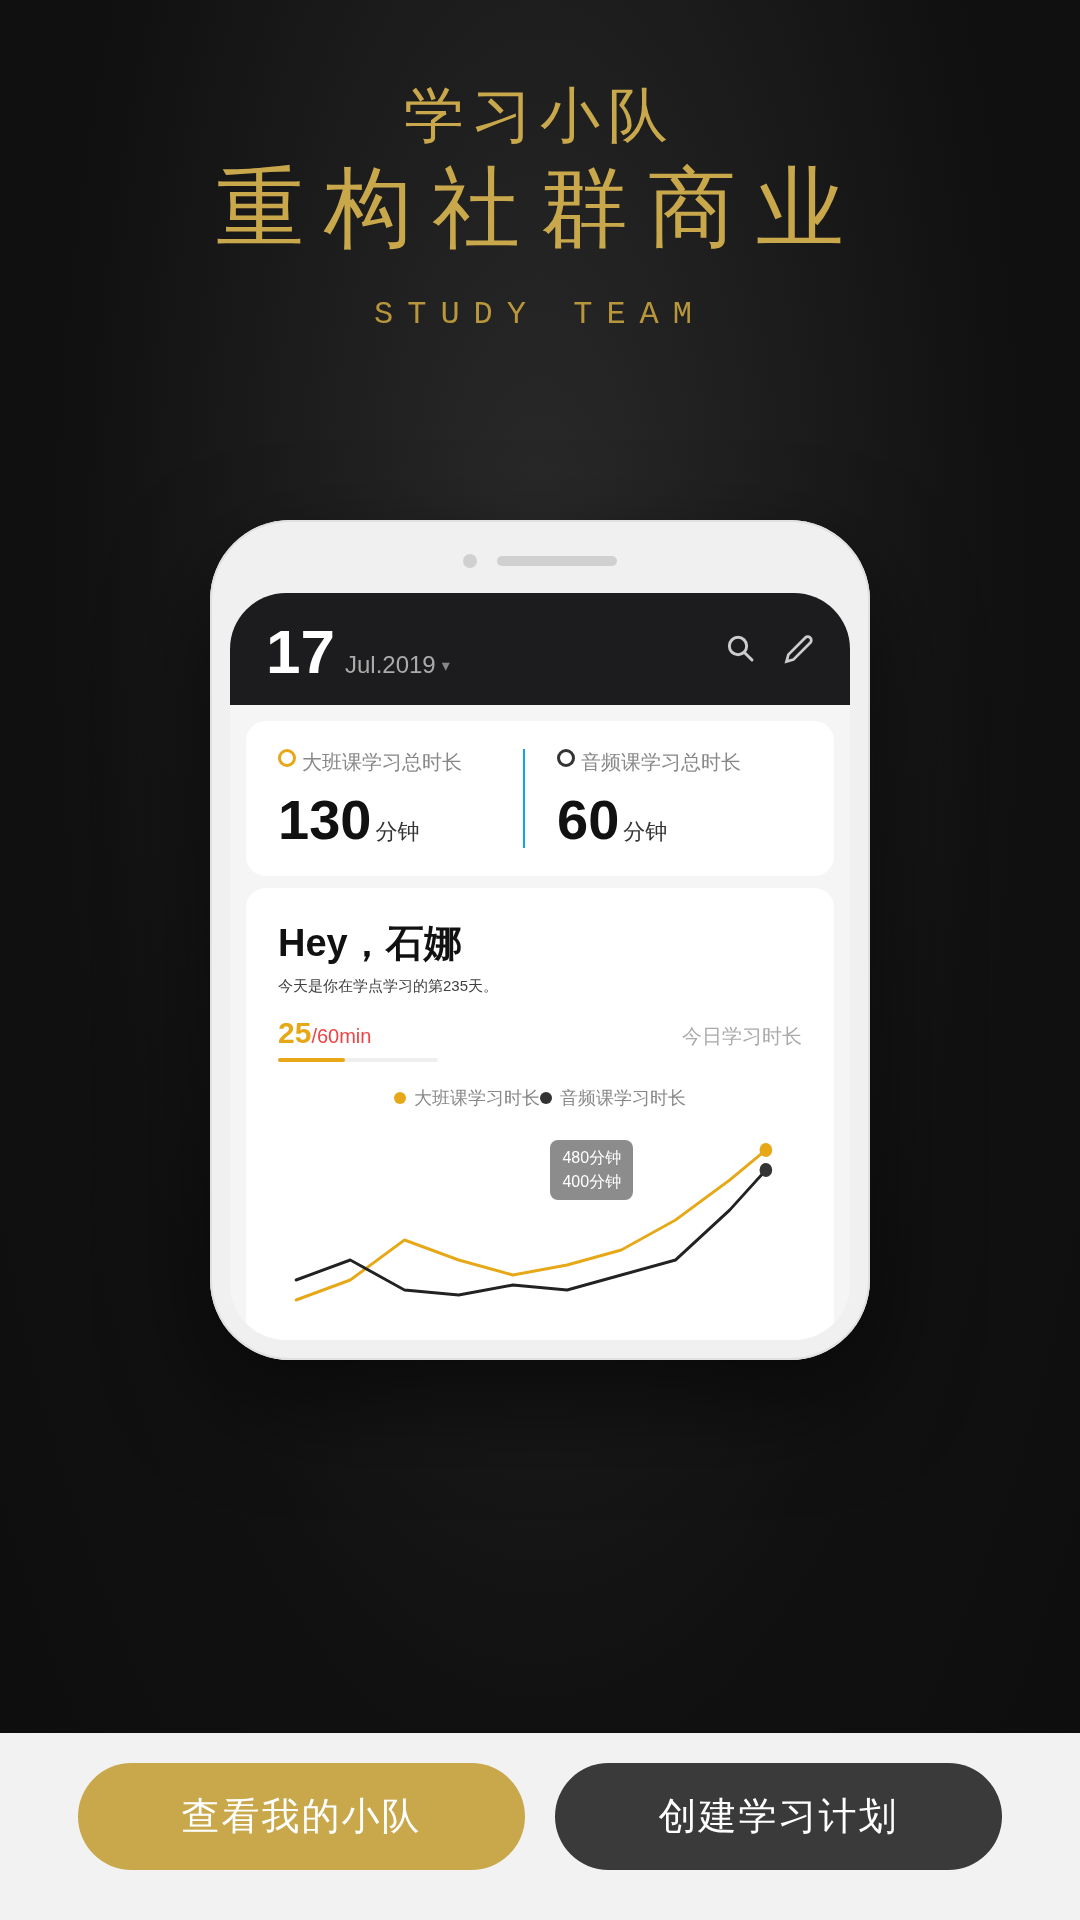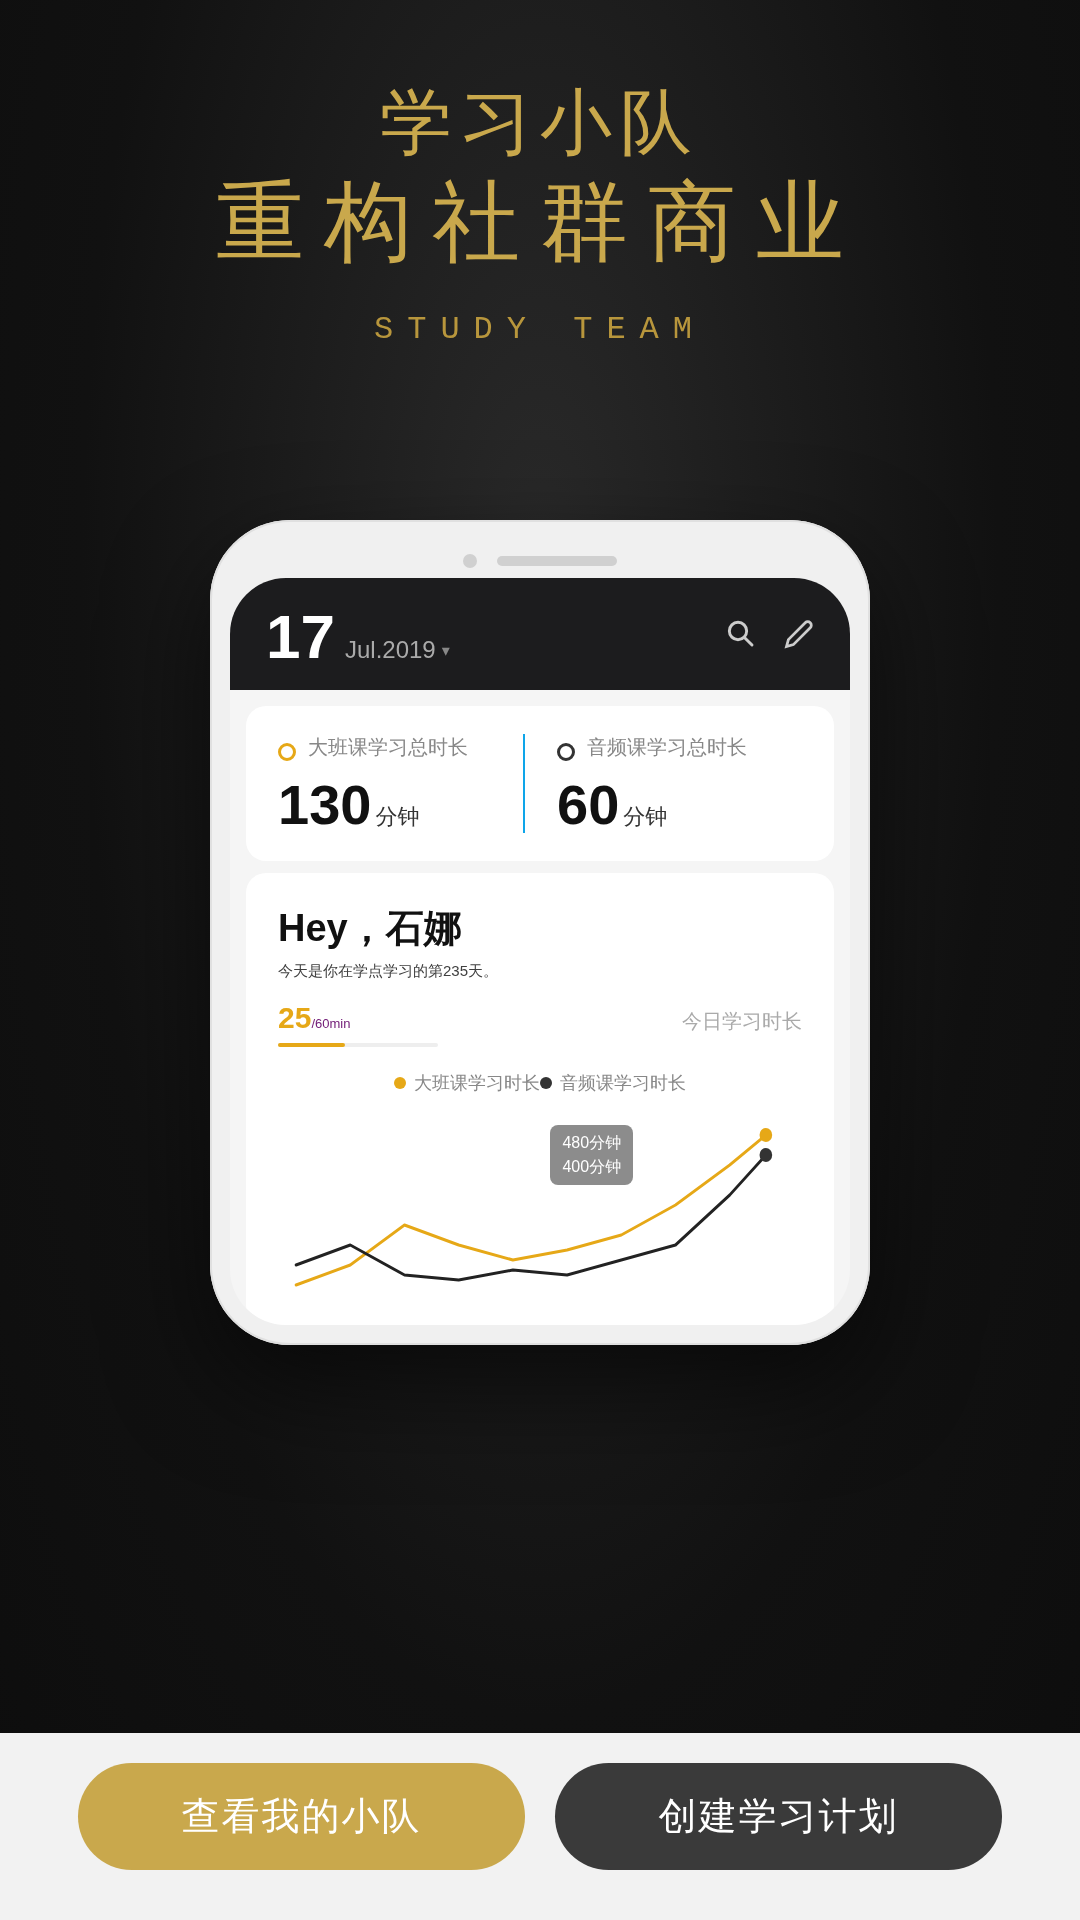--- a/index.html
+++ b/index.html
@@ -23,21 +23,21 @@
 
     
     .hero-text {
       position: absolute;
       top: 80px;
       width: 100%;
       text-align: center;
     }
 
     .hero-title-1 {
-      font-size: 72px;
+      font-size: 60px;
       font-weight: 400;
       color: #c9a84c;
       letter-spacing: 8px;
       line-height: 1.2;
       font-family: 'STSong', 'SimSun', serif;
     }
 
     .hero-title-2 {
       font-size: 88px;
       font-weight: 400;
@@ -95,20 +95,21 @@
       height: 10px;
       border-radius: 5px;
       background: #d0d0d0;
     }
 
     .phone-screen {
       background: #f5f5f5;
       border-radius: 56px;
       overflow: hidden;
       width: 100%;
+      margin-top: 15px;
     }
 
     
     .screen-header {
       background: #1c1c1e;
       padding: 28px 36px 22px;
       display: flex;
       align-items: center;
       justify-content: space-between;
     }
@@ -164,22 +165,22 @@
       flex: 1;
     }
 
     .stats-item + .stats-item {
       border-left: 2px solid #0ea5e9;
       padding-left: 32px;
     }
 
     .stats-label-row {
       display: flex;
-      align-items: flex-end;
-      gap: 12px;
+      align-items: flex-start;
+      gap: 6px;
       margin-bottom: 16px;
     }
 
     .stats-dot-yellow {
       width: 18px;
       height: 18px;
       border-radius: 50%;
       border: 3px solid #e6a817;
       background: transparent;
     }
@@ -422,21 +423,21 @@
             <span class="stats-unit">分钟</span>
           </div>
         </div>
       </div>
 
       <div class="hey-card">
         <div class="hey-title">Hey，石娜</div>
         <div class="hey-subtitle">今天是你在学点学习的第235天。</div>
         <div class="hey-progress-row">
           <span class="hey-progress-value">
-            <span>25</span><span style="font-size:13px;color:#701a75;font-weight:400;">/<span>60min</span></span>
+            <span>25</span><span style="font-size:20px;color:#ef4444;font-weight:400;">/<span>60min</span></span>
           </span>
           <span class="hey-progress-label">今日学习时长</span>
         </div>
         <div class="progress-bar-bg">
           <div class="progress-bar-fill"></div>
         </div>
 
         <div class="chart-legend">
           <div class="legend-item">
             <div class="legend-dot-yellow"></div>

